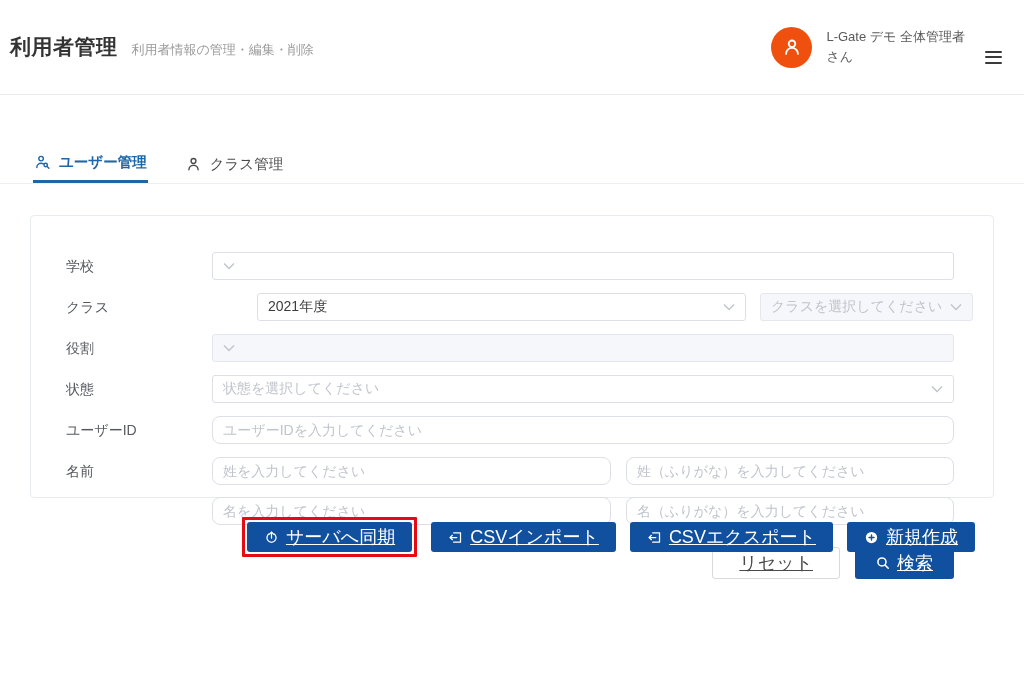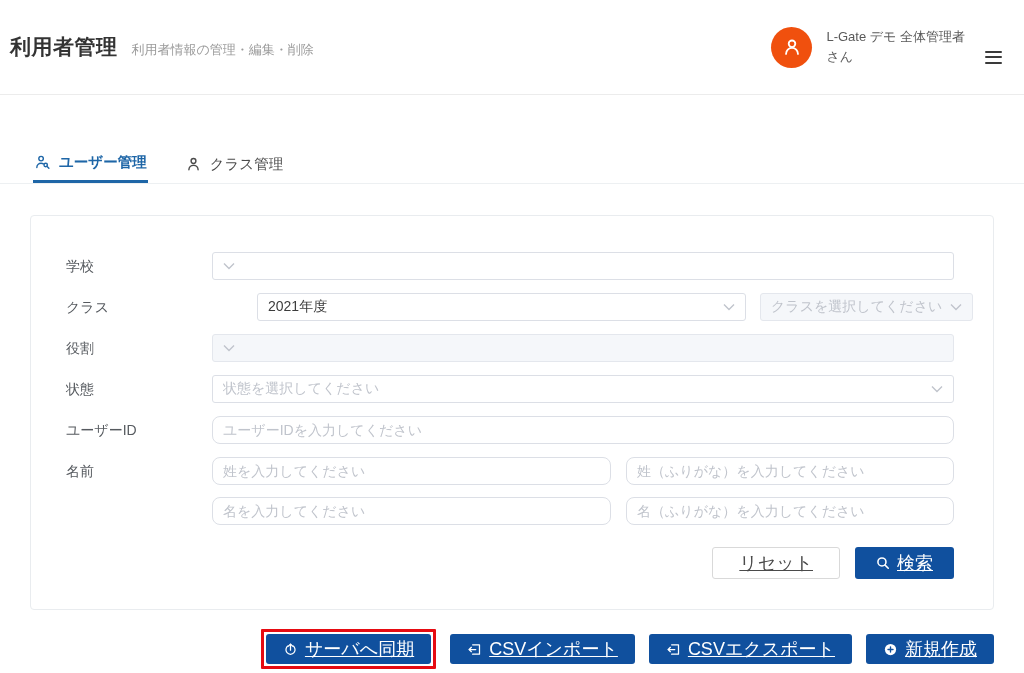--- a/index.html
+++ b/index.html
@@ -35,21 +35,21 @@
   .tab {
     display:flex; align-items:center; gap:8px; font-size:14.5px;
     height:38px; cursor:pointer; margin-right:36px; padding:0 1px;
   }
   .tab.active { color:#1e66a7; border-bottom:3px solid #1e66a7; font-weight:bold; }
   .tab.inactive { color:#4b4b4b; }
   .tab svg { display:block; }
 
   
   .card {
-    margin:31px 30px 0 30px; width:964px; height:395px;
+    margin:31px 30px 0 30px; width:964px; height:283px;
     border:1px solid #e9ecef; border-radius:4px; background:#fff;
     padding:36px 39px 0 35px;
   }
   .form-row { display:flex; margin-bottom:13px; }
   .form-label {
     width:146px; flex:0 0 146px; font-size:14px; color:#565a5f;
     line-height:28px;
   }
   .controls { flex:1; display:flex; gap:14px; }
 
@@ -85,21 +85,21 @@
   .btn-plain {
     background:#fff; border-color:#d9d9d9; color:#4a4a4a;
     height:32px; padding:0 26px;
   }
   .btn-primary { background:#10509e; color:#fff; }
   .btn-search { height:32px; padding:0 20px; }
 
   
   .actions-row {
     margin-top:19px; display:flex; justify-content:flex-end; align-items:center;
-    gap:14px; padding-right:30px;
+    gap:14px; padding-right:49px;
   }
   .actions-row .btn { height:30px; padding:0 16px; }
   .highlight-box {
     border:3px solid #e60b12; padding:2px; display:inline-flex; border-radius:1px;
   }
   .icon { display:block; flex:0 0 auto; }
 </style>
 </head>
 <body>
 

